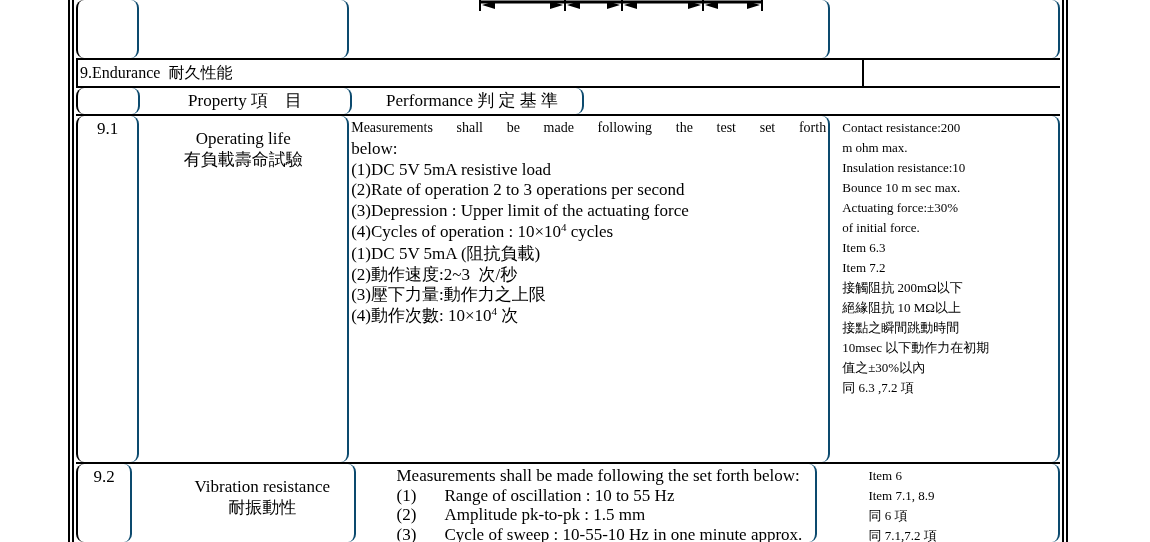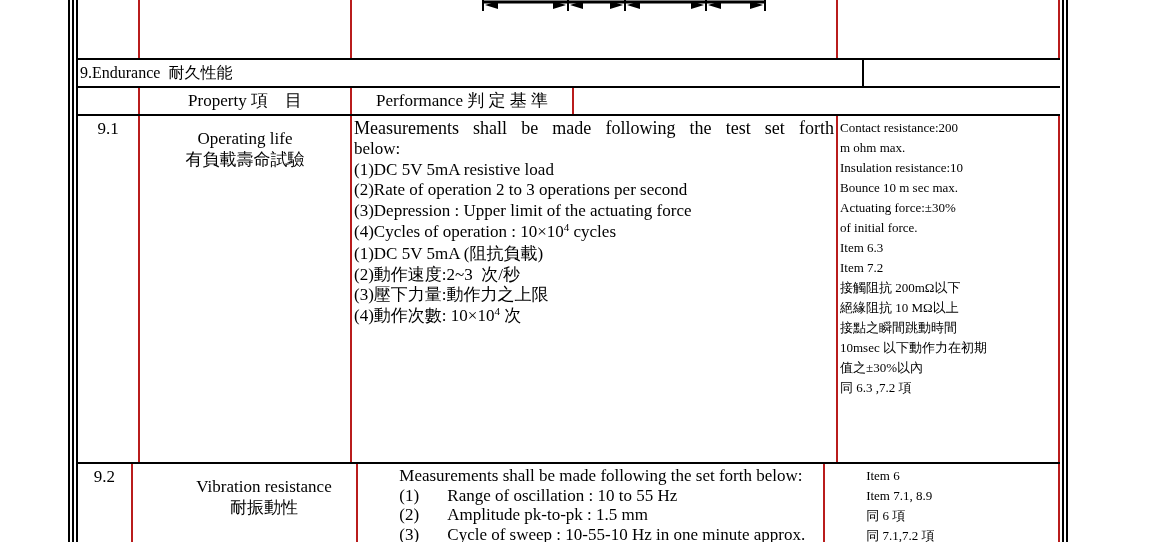--- a/index.html
+++ b/index.html
@@ -5,43 +5,43 @@
   html,body{margin:0;padding:0;}
   body{
     width:1150px;height:542px;position:relative;overflow:hidden;
     background:#ffffff;color:#000;
     font-family:"Liberation Serif","DejaVu Serif",serif;
   }
   .vline{position:absolute;top:0;bottom:0;width:2px;background:#000;}
   .table{position:absolute;left:76px;top:0;width:984px;}
   .trow{position:absolute;left:0;width:984px;display:flex;box-sizing:border-box;}
   .bb{border-bottom:2px solid #000;}
-  .cell{box-sizing:border-box;border-right:2px solid #b91c1c;overflow:hidden;position:relative;}
+  .cell{box-sizing:border-box;border-right:2px solid #0c4a6e;overflow:hidden;position:relative;border-radius:8px;}
   .cell.first{border-left:2px solid #000;}
   .c1{width:64px;}
   .c2{width:212px;}
   .c3{width:486px;}
-  .c4{width:222px;}
+  .c4{width:222px;margin-left:10px;}
   .row-top   {top:0;height:60px;}
   .row-sec   {top:60px;height:28px;}
   .row-head  {top:88px;height:28px;}
   .row-91    {top:116px;height:348px;}
   .row-92    {top:464px;height:78px;gap:39px;}
   .sec-cell{box-sizing:border-box;width:788px;border-left:2px solid #000;border-right:2px solid #000;
     font-size:16px;line-height:26px;padding-left:2px;white-space:pre;}
   .head-txt{font-size:17px;text-align:center;line-height:26px;white-space:pre;}
   .idtxt{font-size:17px;text-align:center;padding-top:3px;}
   .prop{font-size:17px;text-align:center;padding-top:12px;line-height:21px;white-space:pre;}
   .tc-pad{padding:2px 2px 0 2px;}
   .line{font-size:17px;line-height:20.8px;white-space:pre;}
   .pline{font-size:13px;line-height:20px;white-space:pre;}
   .line92{font-size:17px;line-height:19.5px;white-space:pre;}
   .num{display:inline-block;width:48px;}
   .sup{font-size:11px;position:relative;top:-6px;}
-  .jline{height:20.8px;font-size:18px;line-height:20.8px;}
+  .jline{height:20.8px;font-size:14px;line-height:20.8px;}
   .diagram-wrap{position:absolute;left:129px;top:-2px;width:290px;height:15px;}
 </style>
 </head>
 <body>
 
 <div class="vline" style="left:68px"></div>
 <div class="vline" style="left:72px"></div>
 <div class="vline" style="left:1062px"></div>
 <div class="vline" style="left:1066px"></div>
 

